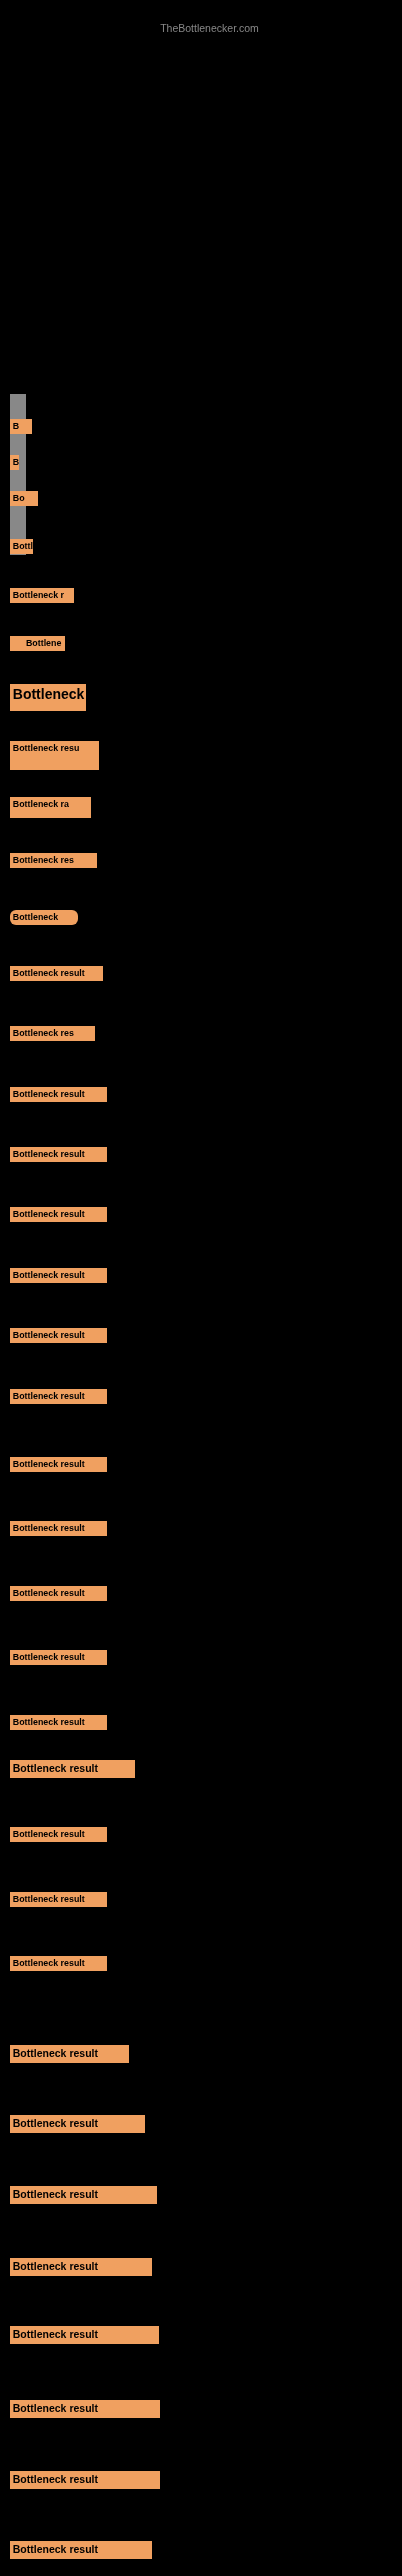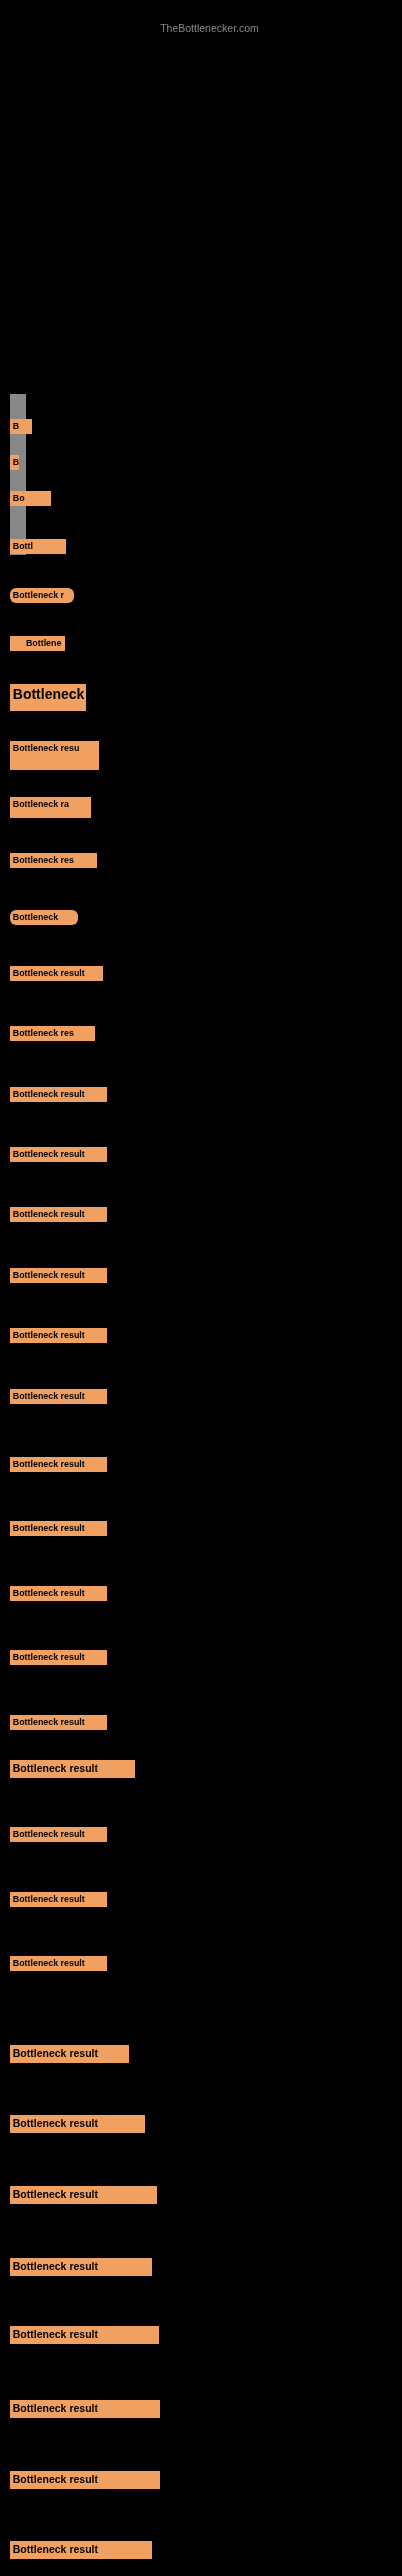--- a/index.html
+++ b/index.html
@@ -49,23 +49,23 @@
     }
   </style>
 </head>
 <body>
 
 <div class="content-area">
   <span class="site-title">TheBottlenecker.com</span>
 <div class="vertical-line" style="top: 386px; height: 161px;"></div>
     <div class="bottleneck-label" style="top: 411px; width: 22.5px; height: 14.5px; font-size: 8.9px;">B</div>
     <div class="bottleneck-label" style="top: 447px; width: 9.7px; height: 14.5px; font-size: 8.9px;">B</div>
-    <div class="bottleneck-label" style="top: 483px; width: 41px; height: 14.5px; font-size: 8.9px;">Bo</div>
-    <div class="bottleneck-label" style="top: 531px; width: 56px; height: 14.5px; font-size: 8.9px;">Bottl</div>
-    <div class="bottleneck-label" style="top: 580px; width: 64px; height: 14.5px; font-size: 8.9px; border-radius: 6px;">Bottleneck r</div>
+    <div class="bottleneck-label" style="top: 483px; width: 28px; height: 14.5px; font-size: 8.9px;">Bo</div>
+    <div class="bottleneck-label" style="top: 531px; width: 23px; height: 14.5px; font-size: 8.9px;">Bottl</div>
+    <div class="bottleneck-label" style="top: 580px; width: 64px; height: 14.5px; font-size: 8.9px;">Bottleneck r</div>
     <div class="bottleneck-label" style="top: 628px; width: 55px; height: 14.5px; font-size: 8.9px; text-align: right;">Bottlene</div>
     <div class="bottleneck-label" style="top: 676px; width: 76px; height: 27px; font-size: 14px;">Bottleneck re</div>
     <div class="bottleneck-label" style="top: 733px; width: 89px; height: 29px; font-size: 8.9px;">Bottleneck resu</div>
     <div class="bottleneck-label" style="top: 789px; width: 81px; height: 21px; font-size: 8.9px;">Bottleneck ra</div>
     <div class="bottleneck-label" style="top: 845px; width: 87px; height: 14.5px; font-size: 8.9px;">Bottleneck res</div>
     <div class="bottleneck-label" style="top: 902px; width: 68px; height: 14.5px; font-size: 8.9px; border-radius: 6px;">Bottleneck</div>
     <div class="bottleneck-label" style="top: 958px; width: 93px; height: 14.5px; font-size: 8.9px;">Bottleneck result</div>
     <div class="bottleneck-label" style="top: 1018px; width: 85px; height: 14.5px; font-size: 8.9px;">Bottleneck res</div>
     <div class="bottleneck-label" style="top: 1079px; width: 97px; height: 14.5px; font-size: 8.9px;">Bottleneck result</div>
     <div class="bottleneck-label" style="top: 1139px; width: 97px; height: 14.5px; font-size: 8.9px;">Bottleneck result</div>

